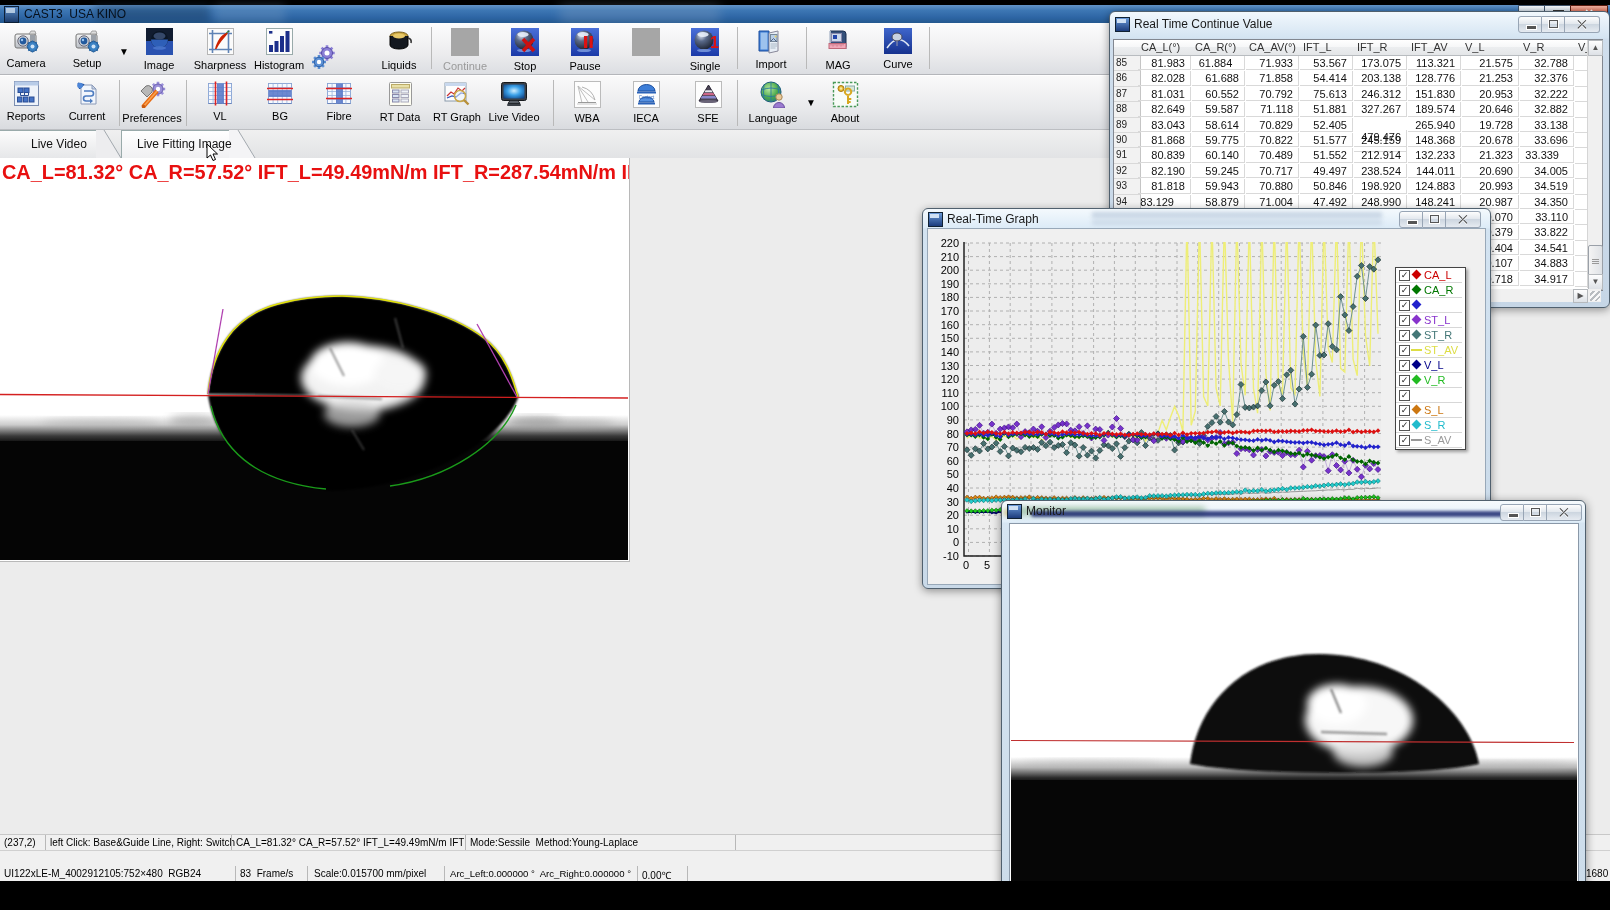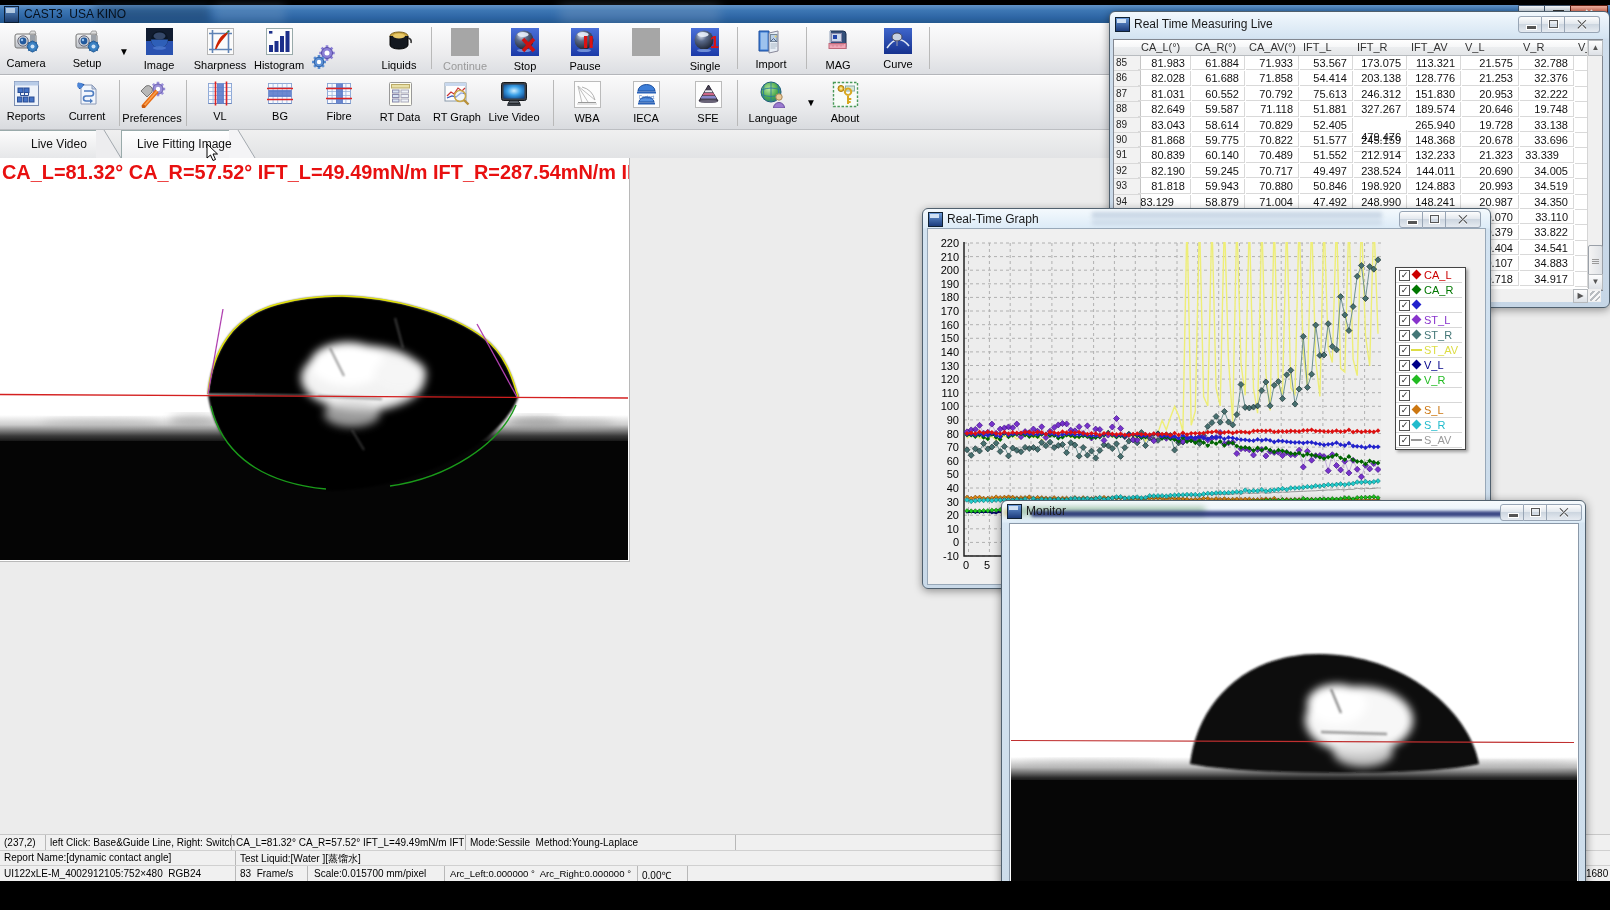--- a/index.html
+++ b/index.html
@@ -426,25 +426,20 @@
     <span class="abs" style="left:4px;top:2px;">(237,2)</span>
     <span class="abs" style="left:45px;top:0;width:1px;height:15px;background:#b8b8b8;"></span>
     <span class="abs" style="left:50px;top:2px;">left Click: Base&amp;Guide Line, Right: Switch</span>
     <span class="abs" style="left:231px;top:0;width:1px;height:15px;background:#b8b8b8;"></span>
     <span class="abs" style="left:236px;top:2px;width:228px;overflow:hidden;white-space:nowrap;display:inline-block;">CA_L=81.32° CA_R=57.52° IFT_L=49.49mN/m IFT_R=287</span>
     <span class="abs" style="left:465px;top:0;width:1px;height:15px;background:#b8b8b8;"></span>
     <span class="abs" style="left:470px;top:2px;">Mode:Sessile&nbsp; Method:Young-Laplace</span>
     <span class="abs" style="left:735px;top:0;width:1px;height:15px;background:#b8b8b8;"></span>
   </div>
 
-  <div class="abs" style="left:0;top:16px;width:1610px;height:14px;border-bottom:1px solid #d0d0d0;">
-    <span class="abs" style="left:4px;top:1px;">Report Name:[dynamic contact angle]</span>
-    <span class="abs" style="left:235px;top:0;width:1px;height:14px;background:#b8b8b8;"></span>
-    <span class="abs" style="left:240px;top:1px;">Test Liquid:[Water ][蒸馏水]</span>
-  </div>
 
   <div class="abs" style="left:0;top:31px;width:1610px;height:16px;">
     <span class="abs" style="left:4px;top:2px;">UI122xLE-M_4002912105:752×480&nbsp; RGB24</span>
     <span class="abs" style="left:235px;top:0;width:1px;height:16px;background:#b8b8b8;"></span>
     <span class="abs" style="left:240px;top:2px;">83&nbsp; Frame/s</span>
     <span class="abs" style="left:307px;top:0;width:1px;height:16px;background:#b8b8b8;"></span>
     <span class="abs" style="left:314px;top:2px;">Scale:0.015700 mm/pixel</span>
     <span class="abs" style="left:444px;top:0;width:1px;height:16px;background:#b8b8b8;"></span>
     <span class="abs" style="left:450px;top:2px;font-size:9.6px;">Arc_Left:0.000000 °&nbsp; Arc_Right:0.000000 °</span>
     <span class="abs" style="left:637px;top:0;width:1px;height:16px;background:#b8b8b8;"></span>
@@ -452,21 +447,21 @@
     <span class="abs" style="left:687px;top:0;width:1px;height:16px;background:#b8b8b8;"></span>
     <span class="abs" style="left:1586px;top:2px;">1680</span>
   </div>
 </div>
 <div class="abs" style="left:0;top:881px;width:1610px;height:29px;background:#000;z-index:40;"></div>
 
 <div class="abs" style="left:1109px;top:11px;width:501px;height:297px;z-index:10;">
   <div class="abs" style="left:0;top:0;width:499px;height:295px;border:1px solid #50606e;border-radius:6px;background:linear-gradient(#f2f8fd,#d4e4f2 26px,#cfdeed 27px,#c6d6e6);box-shadow:0 2px 8px rgba(0,0,0,0.4);"></div>
   <div class="abs" style="left:6px;top:6px;width:13px;height:13px;background:linear-gradient(#6a9ad8,#1c3c7c);border:1px solid #123;"></div>
   <div class="abs" style="left:8px;top:8px;width:9px;height:4px;background:#cfe0f4;"></div>
-  <div class="abs" style="left:25px;top:6px;font:12px 'Liberation Sans';color:#1a1a1a;">Real Time Measuring Live</div>
+  <div class="abs" style="left:25px;top:6px;font:12px 'Liberation Sans';color:#1a1a1a;">Real Time Continue Value</div>
   <div style="position:absolute;left:409px;top:5px;height:15px;display:flex;">
 <div style="width:22px;height:15px;background:linear-gradient(#fdfdfd,#e3e8ee 45%,#cdd6e0 50%,#e6ebf1);border:1px solid #98a5b5;border-radius:3px 0 0 3px;position:relative;">
         <span style="position:absolute;left:50%;top:8px;width:9px;height:3px;margin-left:-4px;background:#555;border:0.5px solid #fff;"></span>
       </div>
 <div style="width:22px;height:15px;background:linear-gradient(#fdfdfd,#e3e8ee 45%,#cdd6e0 50%,#e6ebf1);border:1px solid #98a5b5;border-left:none;position:relative;">
         <span style="position:absolute;left:50%;top:3px;width:7px;height:6px;margin-left:-4px;border:1.5px solid #555;box-shadow:0 0 0 1px #fff;"></span>
       </div>
 <div style="width:34px;height:15px;background:linear-gradient(#fdfdfd,#e3e8ee 45%,#cdd6e0 50%,#e6ebf1);border:1px solid #98a5b5;border-left:none;border-radius:0 3px 3px 0;position:relative;font:bold 11px 'Liberation Sans';color:#444;text-align:center;line-height:15px;text-shadow:0 1px 0 #fff;">⤫</div>
 </div>
   <div style="position:absolute;left:4px;top:28px;width:488px;height:250px;background:#fff;border:1px solid #828790;overflow:hidden;">
@@ -475,21 +470,21 @@
       <div style="position:absolute;left:78px;top:0;width:53px;height:15px;background:linear-gradient(#ffffff,#f6f7f8 45%,#eceef0 46%,#e4e6e8);border-right:1px solid #cdd0d4;border-bottom:1px solid #b8bcc0;font:11px 'Liberation Sans';color:#333;padding-left:3px;line-height:15px;">CA_R(°)</div>
       <div style="position:absolute;left:132px;top:0;width:53px;height:15px;background:linear-gradient(#ffffff,#f6f7f8 45%,#eceef0 46%,#e4e6e8);border-right:1px solid #cdd0d4;border-bottom:1px solid #b8bcc0;font:11px 'Liberation Sans';color:#333;padding-left:3px;line-height:15px;">CA_AV(°)</div>
       <div style="position:absolute;left:186px;top:0;width:53px;height:15px;background:linear-gradient(#ffffff,#f6f7f8 45%,#eceef0 46%,#e4e6e8);border-right:1px solid #cdd0d4;border-bottom:1px solid #b8bcc0;font:11px 'Liberation Sans';color:#333;padding-left:3px;line-height:15px;">IFT_L</div>
       <div style="position:absolute;left:240px;top:0;width:53px;height:15px;background:linear-gradient(#ffffff,#f6f7f8 45%,#eceef0 46%,#e4e6e8);border-right:1px solid #cdd0d4;border-bottom:1px solid #b8bcc0;font:11px 'Liberation Sans';color:#333;padding-left:3px;line-height:15px;">IFT_R</div>
       <div style="position:absolute;left:294px;top:0;width:53px;height:15px;background:linear-gradient(#ffffff,#f6f7f8 45%,#eceef0 46%,#e4e6e8);border-right:1px solid #cdd0d4;border-bottom:1px solid #b8bcc0;font:11px 'Liberation Sans';color:#333;padding-left:3px;line-height:15px;">IFT_AV</div>
       <div style="position:absolute;left:348px;top:0;width:57px;height:15px;background:linear-gradient(#ffffff,#f6f7f8 45%,#eceef0 46%,#e4e6e8);border-right:1px solid #cdd0d4;border-bottom:1px solid #b8bcc0;font:11px 'Liberation Sans';color:#333;padding-left:3px;line-height:15px;">V_L</div>
       <div style="position:absolute;left:406px;top:0;width:54px;height:15px;background:linear-gradient(#ffffff,#f6f7f8 45%,#eceef0 46%,#e4e6e8);border-right:1px solid #cdd0d4;border-bottom:1px solid #b8bcc0;font:11px 'Liberation Sans';color:#333;padding-left:3px;line-height:15px;">V_R</div>
       <div style="position:absolute;left:461px;top:0;width:29px;height:15px;background:linear-gradient(#ffffff,#f6f7f8 45%,#eceef0 46%,#e4e6e8);border-right:1px solid #cdd0d4;border-bottom:1px solid #b8bcc0;font:11px 'Liberation Sans';color:#333;padding-left:3px;line-height:15px;">V_</div>
       <div style="position:absolute;left:0;top:16px;width:24px;height:14.4px;background:#f2f2f2;border-right:1px solid #c5c5c5;border-bottom:1px solid #d9d9d9;font:10px 'Liberation Sans';color:#222;padding-left:2px;line-height:14px;">85</div>
       <div style="position:absolute;left:24px;top:16px;width:53px;height:14.4px;border-right:1px solid #d9d9d9;border-bottom:1px solid #d9d9d9;font:11px 'Liberation Sans';color:#111;text-align:right;padding-right:5px;line-height:14.5px;box-sizing:border-box;">81.983</div>
-      <div style="position:absolute;left:78px;top:16px;width:53px;height:14.4px;border-right:1px solid #d9d9d9;border-bottom:1px solid #d9d9d9;font:11px 'Liberation Sans';color:#111;text-align:right;padding-right:5px;line-height:14.5px;box-sizing:border-box;">61.884</div>
+      <div style="position:absolute;left:78px;top:16px;width:53px;height:14.4px;border-right:1px solid #d9d9d9;border-bottom:1px solid #d9d9d9;font:11px 'Liberation Sans';color:#111;text-align:center;padding-right:5px;line-height:14.5px;box-sizing:border-box;">61.884</div>
       <div style="position:absolute;left:132px;top:16px;width:53px;height:14.4px;border-right:1px solid #d9d9d9;border-bottom:1px solid #d9d9d9;font:11px 'Liberation Sans';color:#111;text-align:right;padding-right:5px;line-height:14.5px;box-sizing:border-box;">71.933</div>
       <div style="position:absolute;left:186px;top:16px;width:53px;height:14.4px;border-right:1px solid #d9d9d9;border-bottom:1px solid #d9d9d9;font:11px 'Liberation Sans';color:#111;text-align:right;padding-right:5px;line-height:14.5px;box-sizing:border-box;">53.567</div>
       <div style="position:absolute;left:240px;top:16px;width:53px;height:14.4px;border-right:1px solid #d9d9d9;border-bottom:1px solid #d9d9d9;font:11px 'Liberation Sans';color:#111;text-align:right;padding-right:5px;line-height:14.5px;box-sizing:border-box;">173.075</div>
       <div style="position:absolute;left:294px;top:16px;width:53px;height:14.4px;border-right:1px solid #d9d9d9;border-bottom:1px solid #d9d9d9;font:11px 'Liberation Sans';color:#111;text-align:right;padding-right:5px;line-height:14.5px;box-sizing:border-box;">113.321</div>
       <div style="position:absolute;left:348px;top:16px;width:57px;height:14.4px;border-right:1px solid #d9d9d9;border-bottom:1px solid #d9d9d9;font:11px 'Liberation Sans';color:#111;text-align:right;padding-right:5px;line-height:14.5px;box-sizing:border-box;">21.575</div>
       <div style="position:absolute;left:406px;top:16px;width:54px;height:14.4px;border-right:1px solid #d9d9d9;border-bottom:1px solid #d9d9d9;font:11px 'Liberation Sans';color:#111;text-align:right;padding-right:5px;line-height:14.5px;box-sizing:border-box;">32.788</div>
       <div style="position:absolute;left:461px;top:16px;width:29px;height:14.4px;border-right:1px solid #d9d9d9;border-bottom:1px solid #d9d9d9;"></div>
       <div style="position:absolute;left:0;top:31.4px;width:24px;height:14.4px;background:#f2f2f2;border-right:1px solid #c5c5c5;border-bottom:1px solid #d9d9d9;font:10px 'Liberation Sans';color:#222;padding-left:2px;line-height:14px;">86</div>
       <div style="position:absolute;left:24px;top:31.4px;width:53px;height:14.4px;border-right:1px solid #d9d9d9;border-bottom:1px solid #d9d9d9;font:11px 'Liberation Sans';color:#111;text-align:right;padding-right:5px;line-height:14.5px;box-sizing:border-box;">82.028</div>
       <div style="position:absolute;left:78px;top:31.4px;width:53px;height:14.4px;border-right:1px solid #d9d9d9;border-bottom:1px solid #d9d9d9;font:11px 'Liberation Sans';color:#111;text-align:right;padding-right:5px;line-height:14.5px;box-sizing:border-box;">61.688</div>
@@ -511,21 +506,21 @@
       <div style="position:absolute;left:406px;top:46.8px;width:54px;height:14.4px;border-right:1px solid #d9d9d9;border-bottom:1px solid #d9d9d9;font:11px 'Liberation Sans';color:#111;text-align:right;padding-right:5px;line-height:14.5px;box-sizing:border-box;">32.222</div>
       <div style="position:absolute;left:461px;top:46.8px;width:29px;height:14.4px;border-right:1px solid #d9d9d9;border-bottom:1px solid #d9d9d9;"></div>
       <div style="position:absolute;left:0;top:62.199999999999996px;width:24px;height:14.4px;background:#f2f2f2;border-right:1px solid #c5c5c5;border-bottom:1px solid #d9d9d9;font:10px 'Liberation Sans';color:#222;padding-left:2px;line-height:14px;">88</div>
       <div style="position:absolute;left:24px;top:62.199999999999996px;width:53px;height:14.4px;border-right:1px solid #d9d9d9;border-bottom:1px solid #d9d9d9;font:11px 'Liberation Sans';color:#111;text-align:right;padding-right:5px;line-height:14.5px;box-sizing:border-box;">82.649</div>
       <div style="position:absolute;left:78px;top:62.199999999999996px;width:53px;height:14.4px;border-right:1px solid #d9d9d9;border-bottom:1px solid #d9d9d9;font:11px 'Liberation Sans';color:#111;text-align:right;padding-right:5px;line-height:14.5px;box-sizing:border-box;">59.587</div>
       <div style="position:absolute;left:132px;top:62.199999999999996px;width:53px;height:14.4px;border-right:1px solid #d9d9d9;border-bottom:1px solid #d9d9d9;font:11px 'Liberation Sans';color:#111;text-align:right;padding-right:5px;line-height:14.5px;box-sizing:border-box;">71.118</div>
       <div style="position:absolute;left:186px;top:62.199999999999996px;width:53px;height:14.4px;border-right:1px solid #d9d9d9;border-bottom:1px solid #d9d9d9;font:11px 'Liberation Sans';color:#111;text-align:right;padding-right:5px;line-height:14.5px;box-sizing:border-box;">51.881</div>
       <div style="position:absolute;left:240px;top:62.199999999999996px;width:53px;height:14.4px;border-right:1px solid #d9d9d9;border-bottom:1px solid #d9d9d9;font:11px 'Liberation Sans';color:#111;text-align:right;padding-right:5px;line-height:14.5px;box-sizing:border-box;">327.267</div>
       <div style="position:absolute;left:294px;top:62.199999999999996px;width:53px;height:14.4px;border-right:1px solid #d9d9d9;border-bottom:1px solid #d9d9d9;font:11px 'Liberation Sans';color:#111;text-align:right;padding-right:5px;line-height:14.5px;box-sizing:border-box;">189.574</div>
       <div style="position:absolute;left:348px;top:62.199999999999996px;width:57px;height:14.4px;border-right:1px solid #d9d9d9;border-bottom:1px solid #d9d9d9;font:11px 'Liberation Sans';color:#111;text-align:right;padding-right:5px;line-height:14.5px;box-sizing:border-box;">20.646</div>
-      <div style="position:absolute;left:406px;top:62.199999999999996px;width:54px;height:14.4px;border-right:1px solid #d9d9d9;border-bottom:1px solid #d9d9d9;font:11px 'Liberation Sans';color:#111;text-align:right;padding-right:5px;line-height:14.5px;box-sizing:border-box;">19.748</div>
+      <div style="position:absolute;left:406px;top:62.199999999999996px;width:54px;height:14.4px;border-right:1px solid #d9d9d9;border-bottom:1px solid #d9d9d9;font:11px 'Liberation Sans';color:#111;text-align:right;padding-right:5px;line-height:14.5px;box-sizing:border-box;">32.882</div>
       <div style="position:absolute;left:461px;top:62.199999999999996px;width:29px;height:14.4px;border-right:1px solid #d9d9d9;border-bottom:1px solid #d9d9d9;"></div>
       <div style="position:absolute;left:0;top:77.6px;width:24px;height:14.4px;background:#f2f2f2;border-right:1px solid #c5c5c5;border-bottom:1px solid #d9d9d9;font:10px 'Liberation Sans';color:#222;padding-left:2px;line-height:14px;">89</div>
       <div style="position:absolute;left:24px;top:77.6px;width:53px;height:14.4px;border-right:1px solid #d9d9d9;border-bottom:1px solid #d9d9d9;font:11px 'Liberation Sans';color:#111;text-align:right;padding-right:5px;line-height:14.5px;box-sizing:border-box;">83.043</div>
       <div style="position:absolute;left:78px;top:77.6px;width:53px;height:14.4px;border-right:1px solid #d9d9d9;border-bottom:1px solid #d9d9d9;font:11px 'Liberation Sans';color:#111;text-align:right;padding-right:5px;line-height:14.5px;box-sizing:border-box;">58.614</div>
       <div style="position:absolute;left:132px;top:77.6px;width:53px;height:14.4px;border-right:1px solid #d9d9d9;border-bottom:1px solid #d9d9d9;font:11px 'Liberation Sans';color:#111;text-align:right;padding-right:5px;line-height:14.5px;box-sizing:border-box;">70.829</div>
       <div style="position:absolute;left:186px;top:77.6px;width:53px;height:14.4px;border-right:1px solid #d9d9d9;border-bottom:1px solid #d9d9d9;font:11px 'Liberation Sans';color:#111;text-align:right;padding-right:5px;line-height:14.5px;box-sizing:border-box;">52.405</div>
       <div style="position:absolute;left:240px;top:77.6px;width:53px;height:22px;border-right:1px solid #d9d9d9;border-bottom:1px solid #d9d9d9;font:11px 'Liberation Sans';color:#111;text-align:right;padding-right:5px;line-height:14.5px;box-sizing:border-box;margin-top:12px;">479.476</div>
       <div style="position:absolute;left:294px;top:77.6px;width:53px;height:14.4px;border-right:1px solid #d9d9d9;border-bottom:1px solid #d9d9d9;font:11px 'Liberation Sans';color:#111;text-align:right;padding-right:5px;line-height:14.5px;box-sizing:border-box;">265.940</div>
       <div style="position:absolute;left:348px;top:77.6px;width:57px;height:14.4px;border-right:1px solid #d9d9d9;border-bottom:1px solid #d9d9d9;font:11px 'Liberation Sans';color:#111;text-align:right;padding-right:5px;line-height:14.5px;box-sizing:border-box;">19.728</div>
       <div style="position:absolute;left:406px;top:77.6px;width:54px;height:14.4px;border-right:1px solid #d9d9d9;border-bottom:1px solid #d9d9d9;font:11px 'Liberation Sans';color:#111;text-align:right;padding-right:5px;line-height:14.5px;box-sizing:border-box;">33.138</div>

